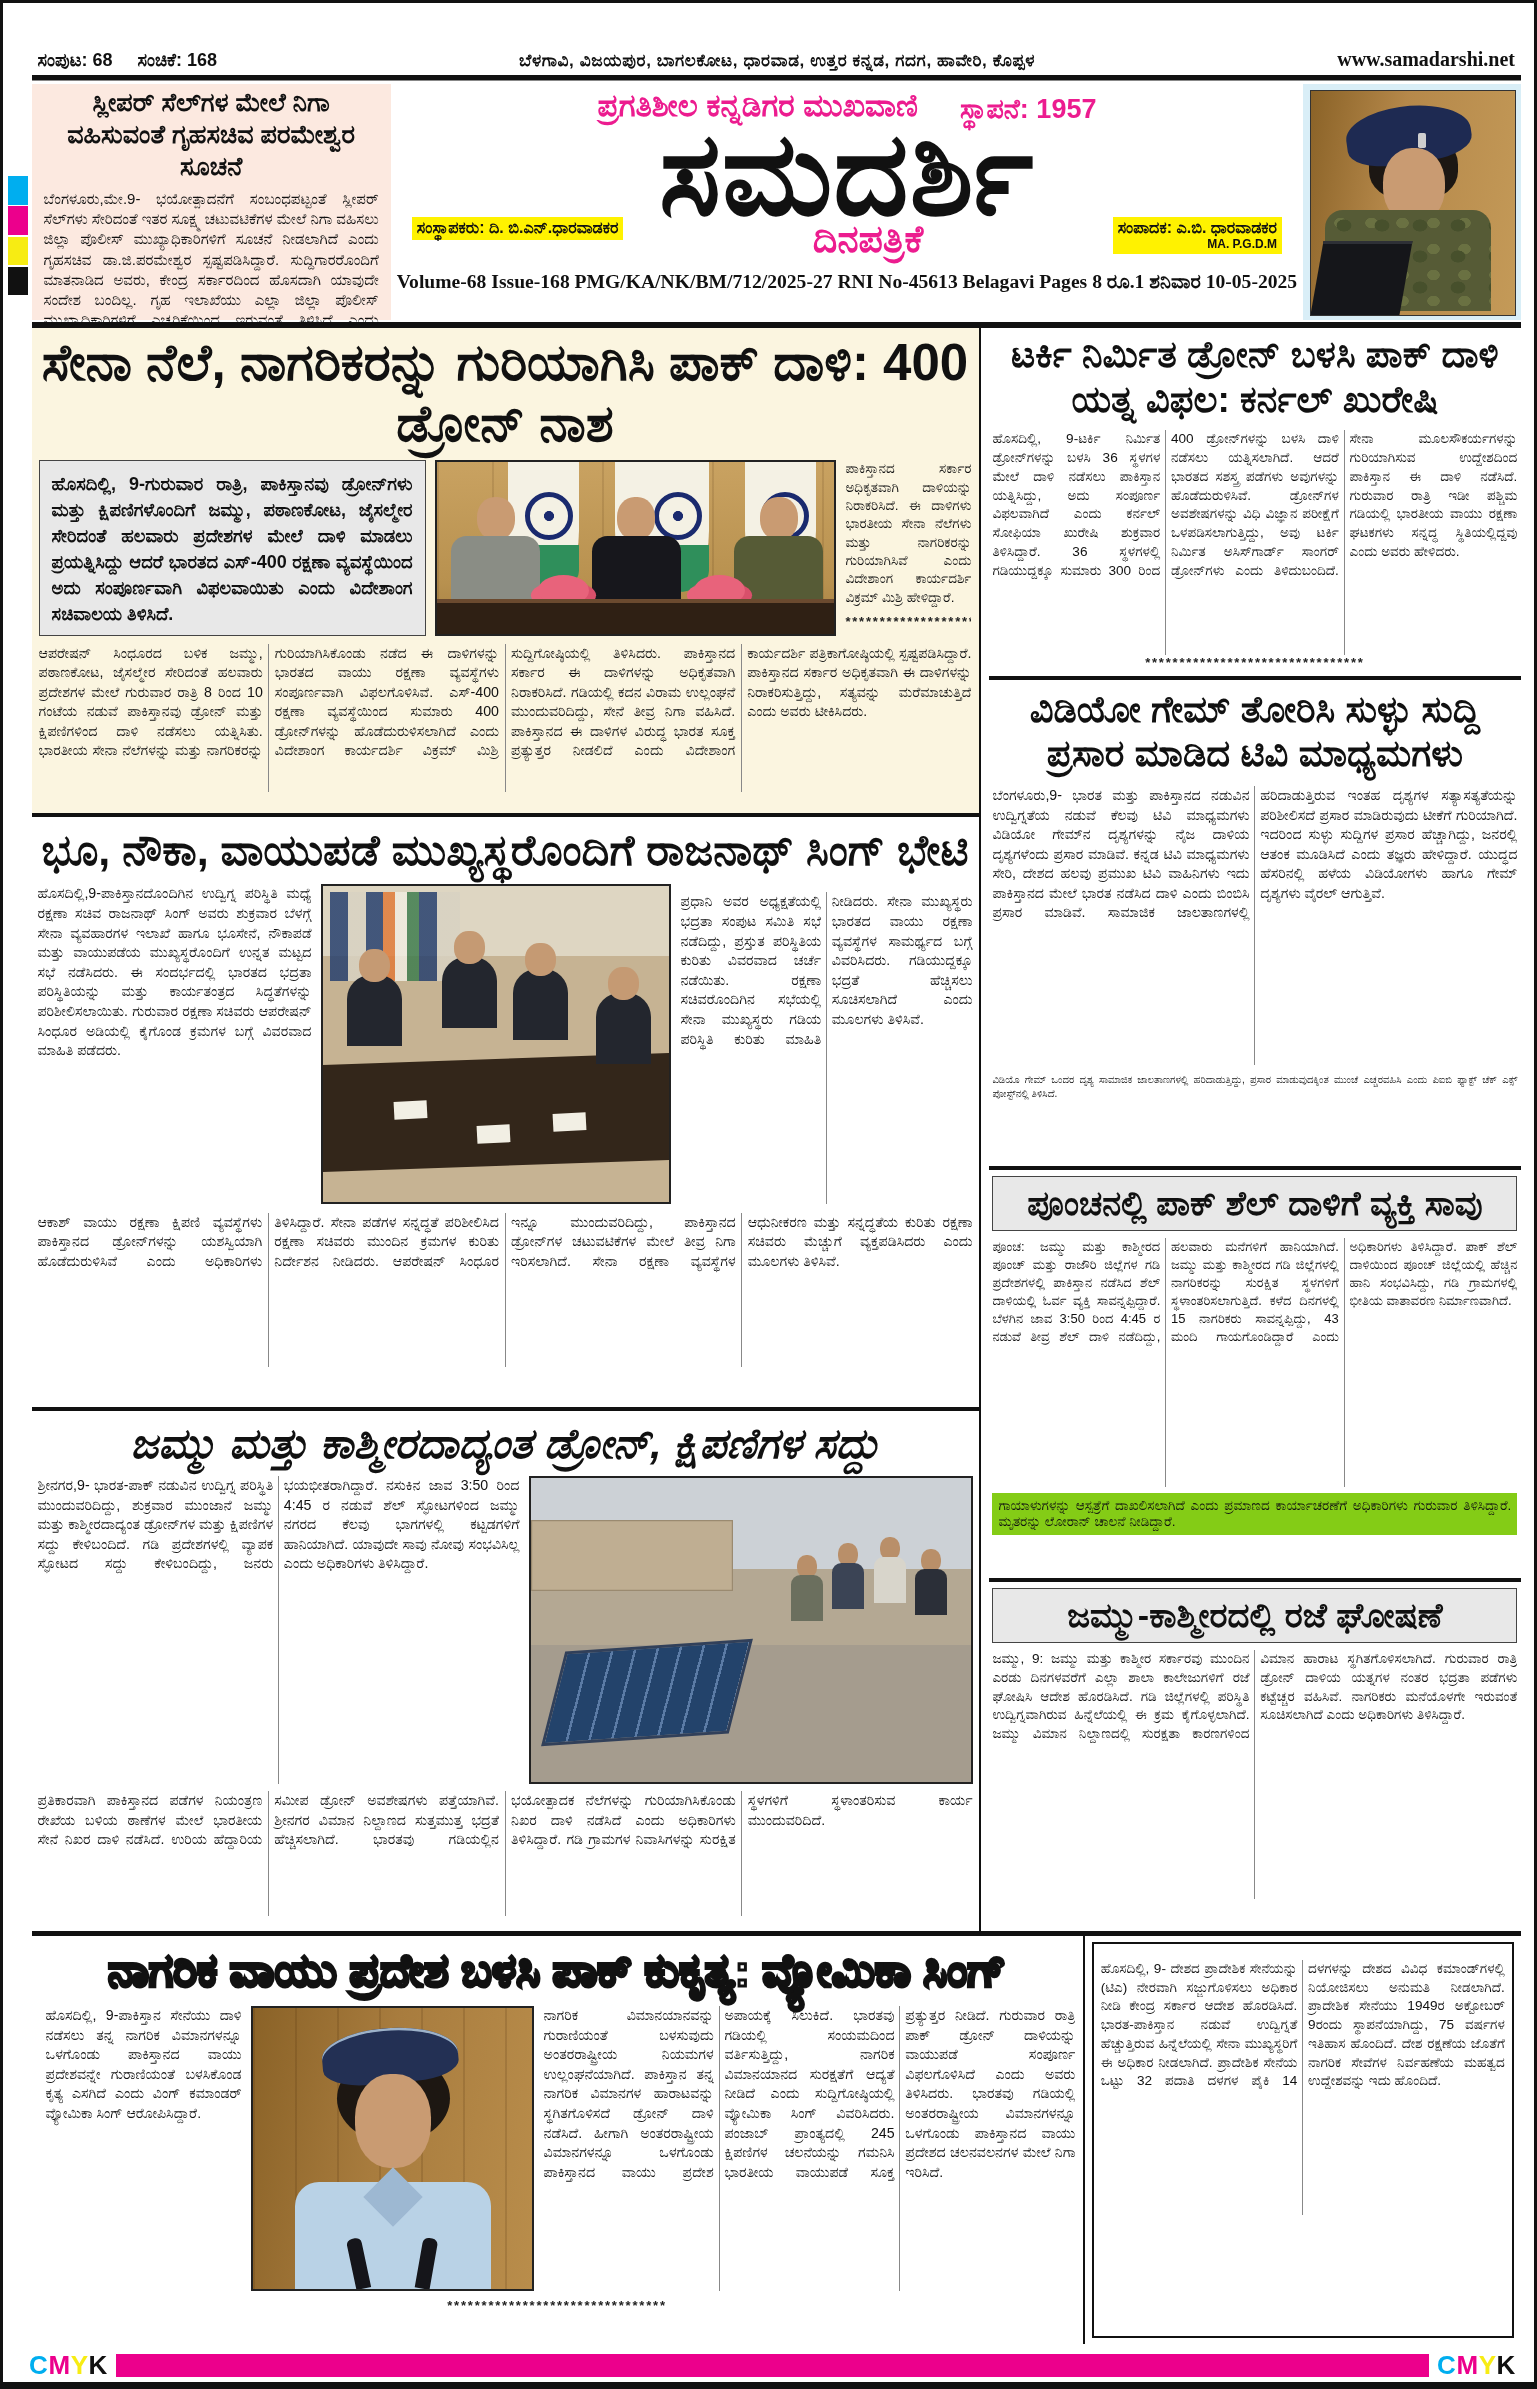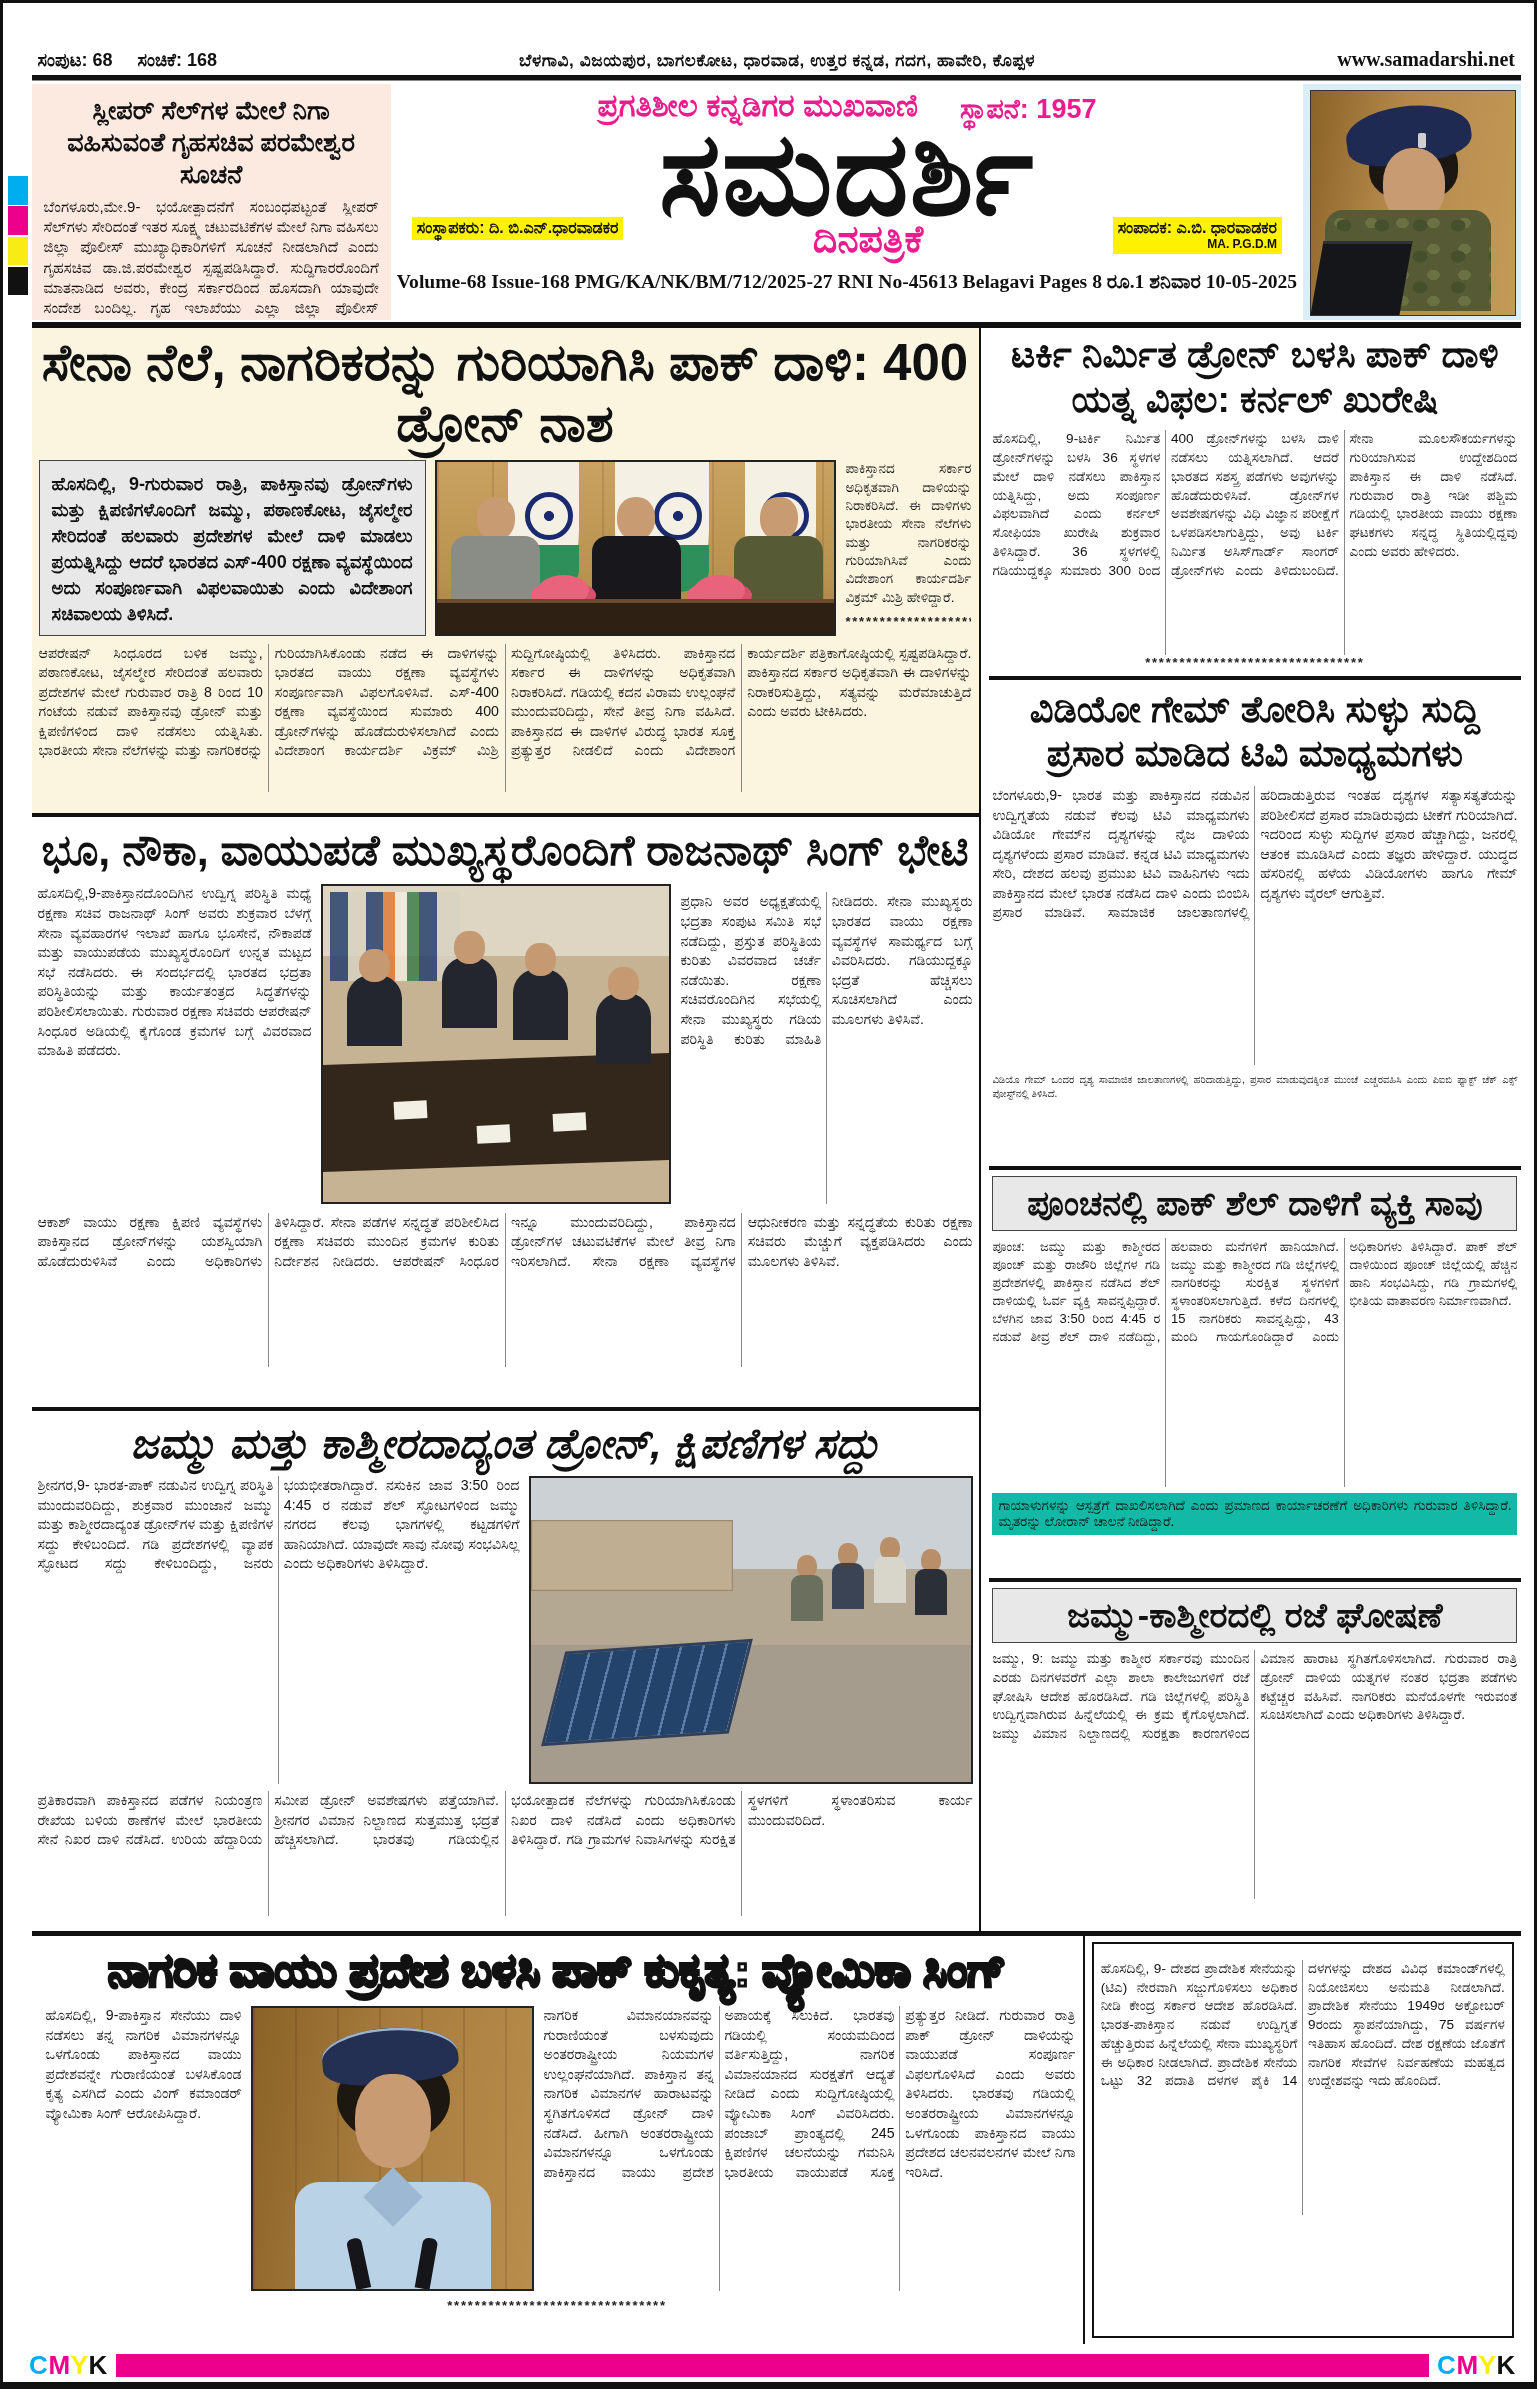--- a/index.html
+++ b/index.html
@@ -7,21 +7,21 @@
         font-family:"Liberation Sans","DejaVu Sans",sans-serif;color:#111;box-sizing:border-box;
         border-left:3.6px solid #111;border-right:3.6px solid #111;border-top:3px solid #111;border-bottom:7.1px solid #111;}
   .inner{position:relative;margin:0 13px 0 28.5px;}
   
   .topstrip{display:flex;align-items:flex-end;justify-content:space-between;height:57px;padding:10.7px 6px 4.7px 6px;font-size:18px;font-weight:bold;}
   .topstrip .cities{font-size:17px;letter-spacing:0.6px;text-align:center;flex:1;padding:0 18px;}
   .topstrip .site{font-family:"Liberation Serif",serif;font-size:20px;font-weight:bold;}
   .thickbar{height:7.7px;background:#111;border-top:1.8px solid #111;box-shadow:0 -3.6px 0 #fff inset;}
   
   .masthead{display:flex;height:236px;}
-  .sidebox{width:422px;background:#fce9e0;padding:10px 12px;box-sizing:border-box;}
+  .sidebox{width:422px;background:#fce9e0;padding:2px 12px;box-sizing:border-box;}
   .sidebox h2{margin:1.2px 0 6px 0;font-size:25.5px;line-height:1.25;text-align:center;font-weight:900;}
   .sidebox p{margin:0;font-size:15px;line-height:1.35;text-align:justify;}
   .mastcenter{flex:1;position:relative;text-align:center;padding:0 6px;}
   .tagrow{display:flex;align-items:flex-start;justify-content:center;gap:42px;margin-top:3.6px;}
   .tagline{color:#ec1c8f;font-size:31px;font-weight:900;}
   .estab{color:#ec1c8f;font-size:27px;font-weight:900;margin-top:6px;}
   .bigtitle{font-size:116px;font-weight:900;line-height:0.92;letter-spacing:1.2px;margin-top:-3.6px;}
   .mastrow{display:flex;align-items:flex-start;justify-content:space-between;margin-top:-10.7px;padding:0 15.4px;}
   .ybox{background:#fff200;font-size:16px;font-weight:900;padding:2.4px 4.7px;text-align:left;}
   .ybox .qual{display:block;text-align:right;font-size:12px;}
@@ -103,21 +103,21 @@
   .turkey{height:348px;padding:1.2px 3.6px;overflow:hidden;}
   .turkey .kh{font-size:37px;margin:3.6px 0 8.3px 0;}
   .turkey .cols3{height:225px;font-size:13.6px;}
   .videogame{height:490px;padding:1.2px 3.6px;overflow:hidden;}
   .videogame .kh{font-size:37px;margin:6px 0 9.5px 0;}
   .videogame .cols2{height:279px;font-size:14.2px;}
   .vg-close{margin-top:8.3px;font-size:10px;text-align:justify;line-height:1.4;}
   .poonch{height:412px;padding:1.2px 3.6px;overflow:hidden;}
   .poonch .hbar{font-size:34px;padding:6px 3.6px;margin:4.7px 0 7.1px 0;}
   .poonch .cols3{height:249px;font-size:13px;}
-  .p-footer{margin-top:6px;background:#14b8a6;padding:4.7px 6px;font-size:13.6px;text-align:justify;font-family:Liberation Serif, serif;}
+  .p-footer{margin-top:6px;background:#84cc16;padding:4.7px 6px;font-size:13.6px;text-align:justify;}
   .holiday{height:351px;padding:1.2px 3.6px;overflow:hidden;}
   .holiday .hbar{font-size:34px;padding:6px 3.6px;margin:4.7px 0 7.1px 0;}
   .holiday .cols2{height:249px;font-size:13.6px;}
   
   .bottomband{display:flex;border-top:5.3px solid #111;height:408px;}
   .airspace{width:1051px;padding:3.6px 7.1px;box-sizing:border-box;overflow:hidden;}
   .airspace .kh{font-size:45px;margin:3.6px 0 8.3px 0;color:#fff;-webkit-text-stroke:3px #111;text-shadow:0 0 1.2px #111;}
   .as-mid{display:flex;gap:9.5px;height:285px;margin-left:7px;}
   .as-col1{width:196px;overflow:hidden;}
   .as-rest{flex:1;overflow:hidden;}

